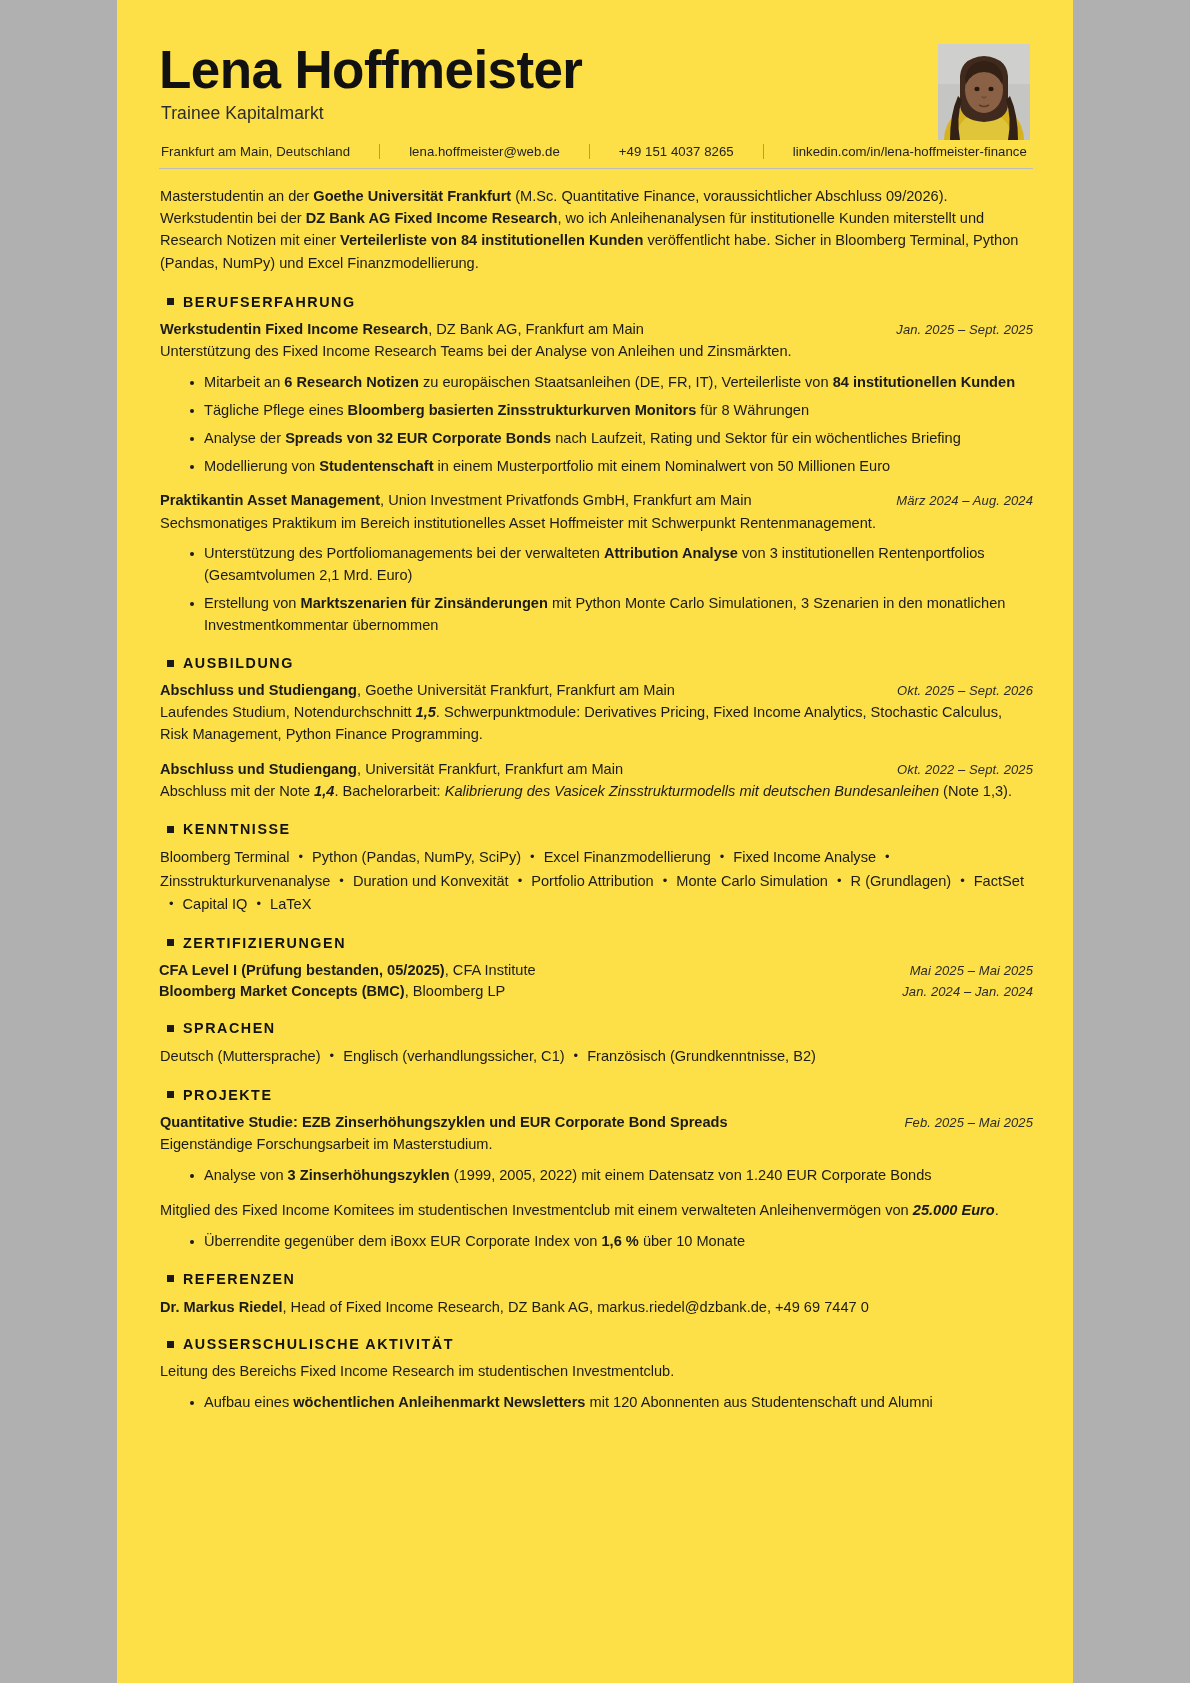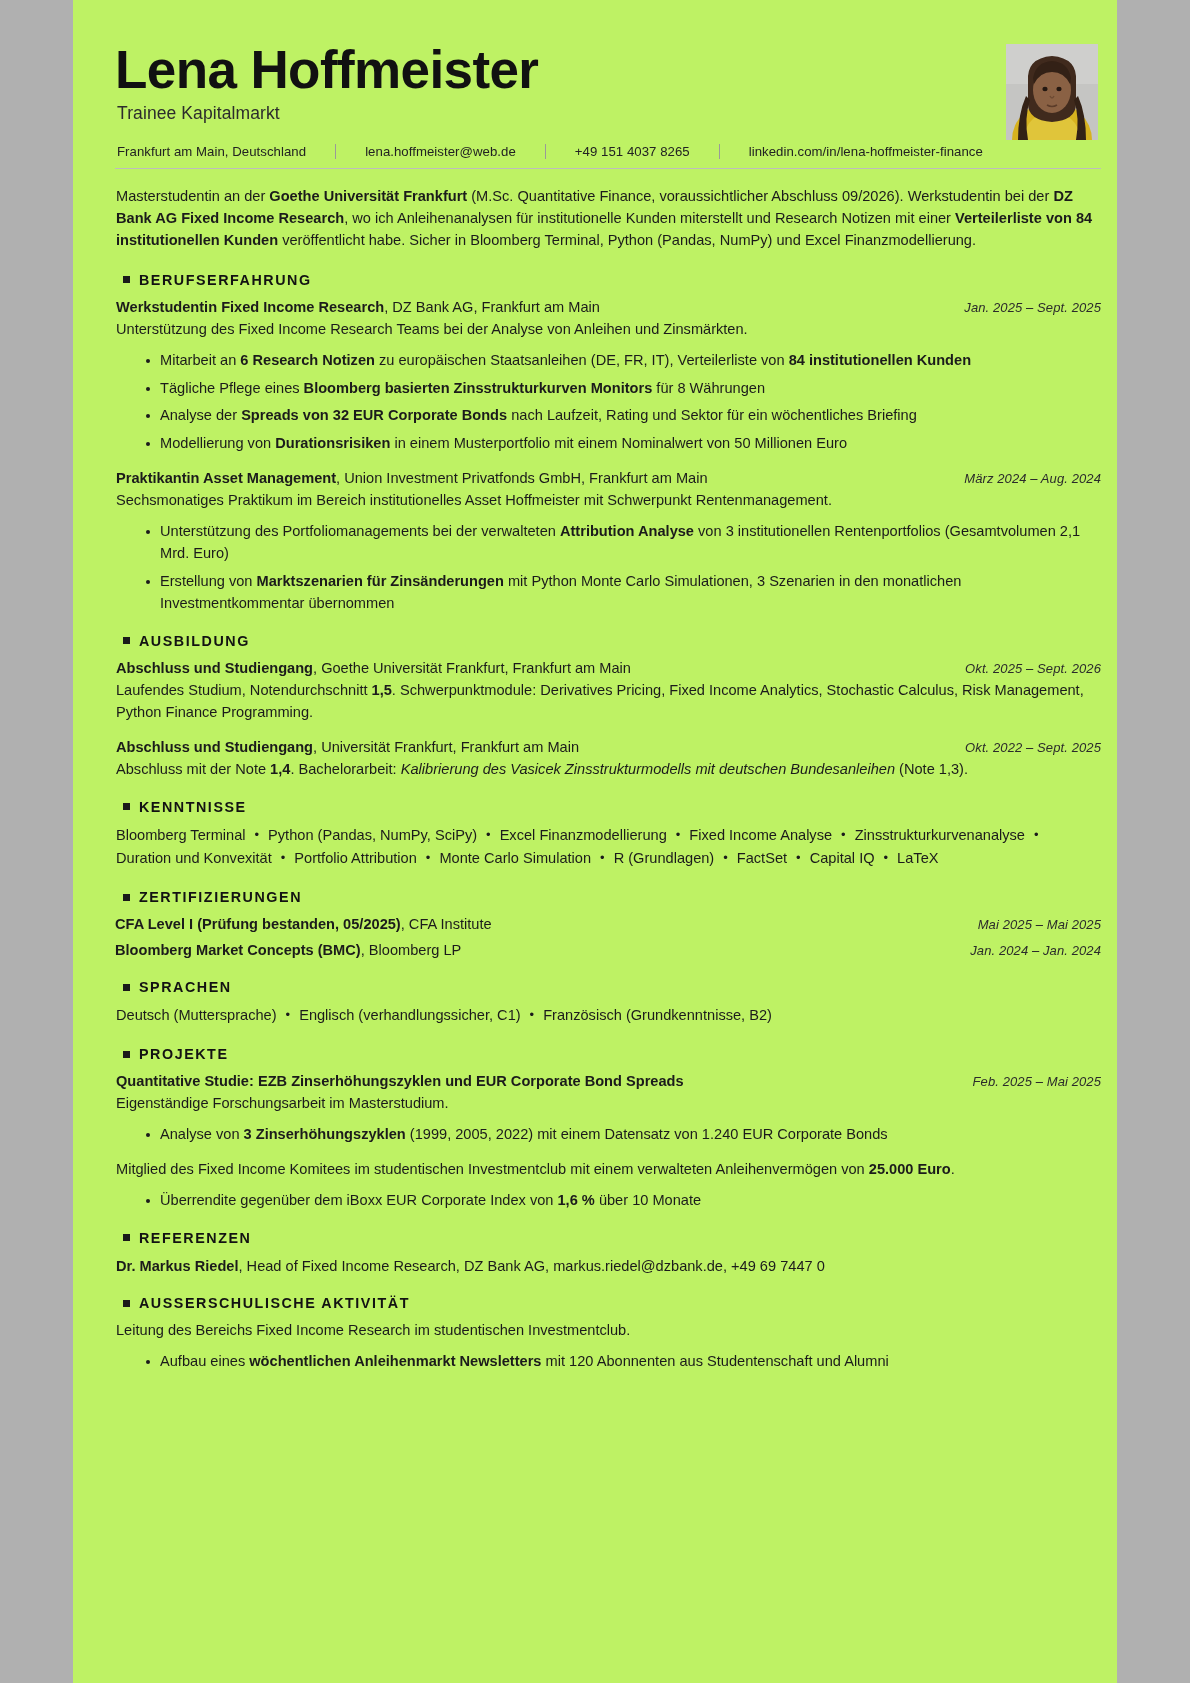--- a/index.html
+++ b/index.html
@@ -2,26 +2,26 @@
 <html lang="de"><head>
 <meta charset="utf-8">
 <style>
   html, body {
     margin: 0;
     padding: 0;
     background: #b0b0b0;
   }
   .page {
     position: relative;
-    width: 1044px;
+    width: 956px;
     height: 1683px;
     margin: 0 auto;
-    background: #bef264;
+    background: #fde047;
     box-sizing: border-box;
-    padding: 28px 16px 0 42px;
+    padding: 28px 40px 0 42px;
     font-family: "Liberation Sans", sans-serif;
     color: #1a1a1a;
     overflow: hidden;
   }
 
   
   .header {
     display: flex;
     justify-content: space-between;
     align-items: flex-start;
@@ -134,21 +134,21 @@
     flex: 0 0 auto;
     letter-spacing: 0.1px;
   }
   .entry-sub {
     font-size: 14.6px;
     line-height: 1.5;
     color: #1b1b1b;
     margin-top: 1px;
   }
   .entry-sub i { font-style: italic; }
-  .entry-sub b { font-weight: 700; }
+  .entry-sub b { font-weight: 700; font-style: italic; }
 
   ul.bullets {
     list-style: none;
     margin: 9px 0 0 0;
     padding: 0 0 0 30px;
   }
   ul.bullets li {
     position: relative;
     font-size: 14.6px;
     line-height: 1.5;
@@ -258,21 +258,21 @@
       <div class="entry-title">
         <b>Werkstudentin Fixed Income Research</b><span>, DZ Bank AG, Frankfurt am Main</span>
       </div>
       <div class="entry-date">Jan. 2025 – Sept. 2025</div>
     </div>
     <div class="entry-sub">Unterstützung des Fixed Income Research Teams bei der Analyse von Anleihen und Zinsmärkten.</div>
     <ul class="bullets">
       <li><span>Mitarbeit an </span><b>6 Research Notizen</b><span> zu europäischen Staatsanleihen (DE, FR, IT), Verteilerliste von </span><b>84 institutionellen Kunden</b></li>
       <li><span>Tägliche Pflege eines </span><b>Bloomberg basierten Zinsstrukturkurven Monitors</b><span> für 8 Währungen</span></li>
       <li><span>Analyse der </span><b>Spreads von 32 EUR Corporate Bonds</b><span> nach Laufzeit, Rating und Sektor für ein wöchentliches Briefing</span></li>
-      <li><span>Modellierung von </span><b>Durationsrisiken</b><span> in einem Musterportfolio mit einem Nominalwert von 50 Millionen Euro</span></li>
+      <li><span>Modellierung von </span><b>Studentenschaft</b><span> in einem Musterportfolio mit einem Nominalwert von 50 Millionen Euro</span></li>
     </ul>
   </div>
 
   <div class="entry">
     <div class="entry-top">
       <div class="entry-title">
         <b>Praktikantin Asset Management</b><span>, Union Investment Privatfonds GmbH, Frankfurt am Main</span>
       </div>
       <div class="entry-date">März 2024 – Aug. 2024</div>
     </div>
@@ -313,21 +313,21 @@
     <span class="sec-title">KENNTNISSE</span>
   </div>
   <div class="dot-list">
     <span>Bloomberg Terminal</span><span class="dot">•</span><span>Python (Pandas, NumPy, SciPy)</span><span class="dot">•</span><span>Excel Finanzmodellierung</span><span class="dot">•</span><span>Fixed Income Analyse</span><span class="dot">•</span><span>Zinsstrukturkurvenanalyse</span><span class="dot">•</span><span>Duration und Konvexität</span><span class="dot">•</span><span>Portfolio Attribution</span><span class="dot">•</span><span>Monte Carlo Simulation</span><span class="dot">•</span><span>R (Grundlagen)</span><span class="dot">•</span><span>FactSet</span><span class="dot">•</span><span>Capital IQ</span><span class="dot">•</span><span>LaTeX</span>
   </div>
 
   <div class="sec-head">
     <span class="sec-square"></span>
     <span class="sec-title">ZERTIFIZIERUNGEN</span>
   </div>
-  <div class="entry-top" style="margin-bottom:5px;">
+  <div class="entry-top" style="">
     <div class="entry-title">
       <b>CFA Level I (Prüfung bestanden, 05/2025)</b><span>, CFA Institute</span>
     </div>
     <div class="entry-date">Mai 2025 – Mai 2025</div>
   </div>
   <div class="entry-top" style="margin-bottom:2px;">
     <div class="entry-title">
       <b>Bloomberg Market Concepts (BMC)</b><span>, Bloomberg LP</span>
     </div>
     <div class="entry-date">Jan. 2024 – Jan. 2024</div>

